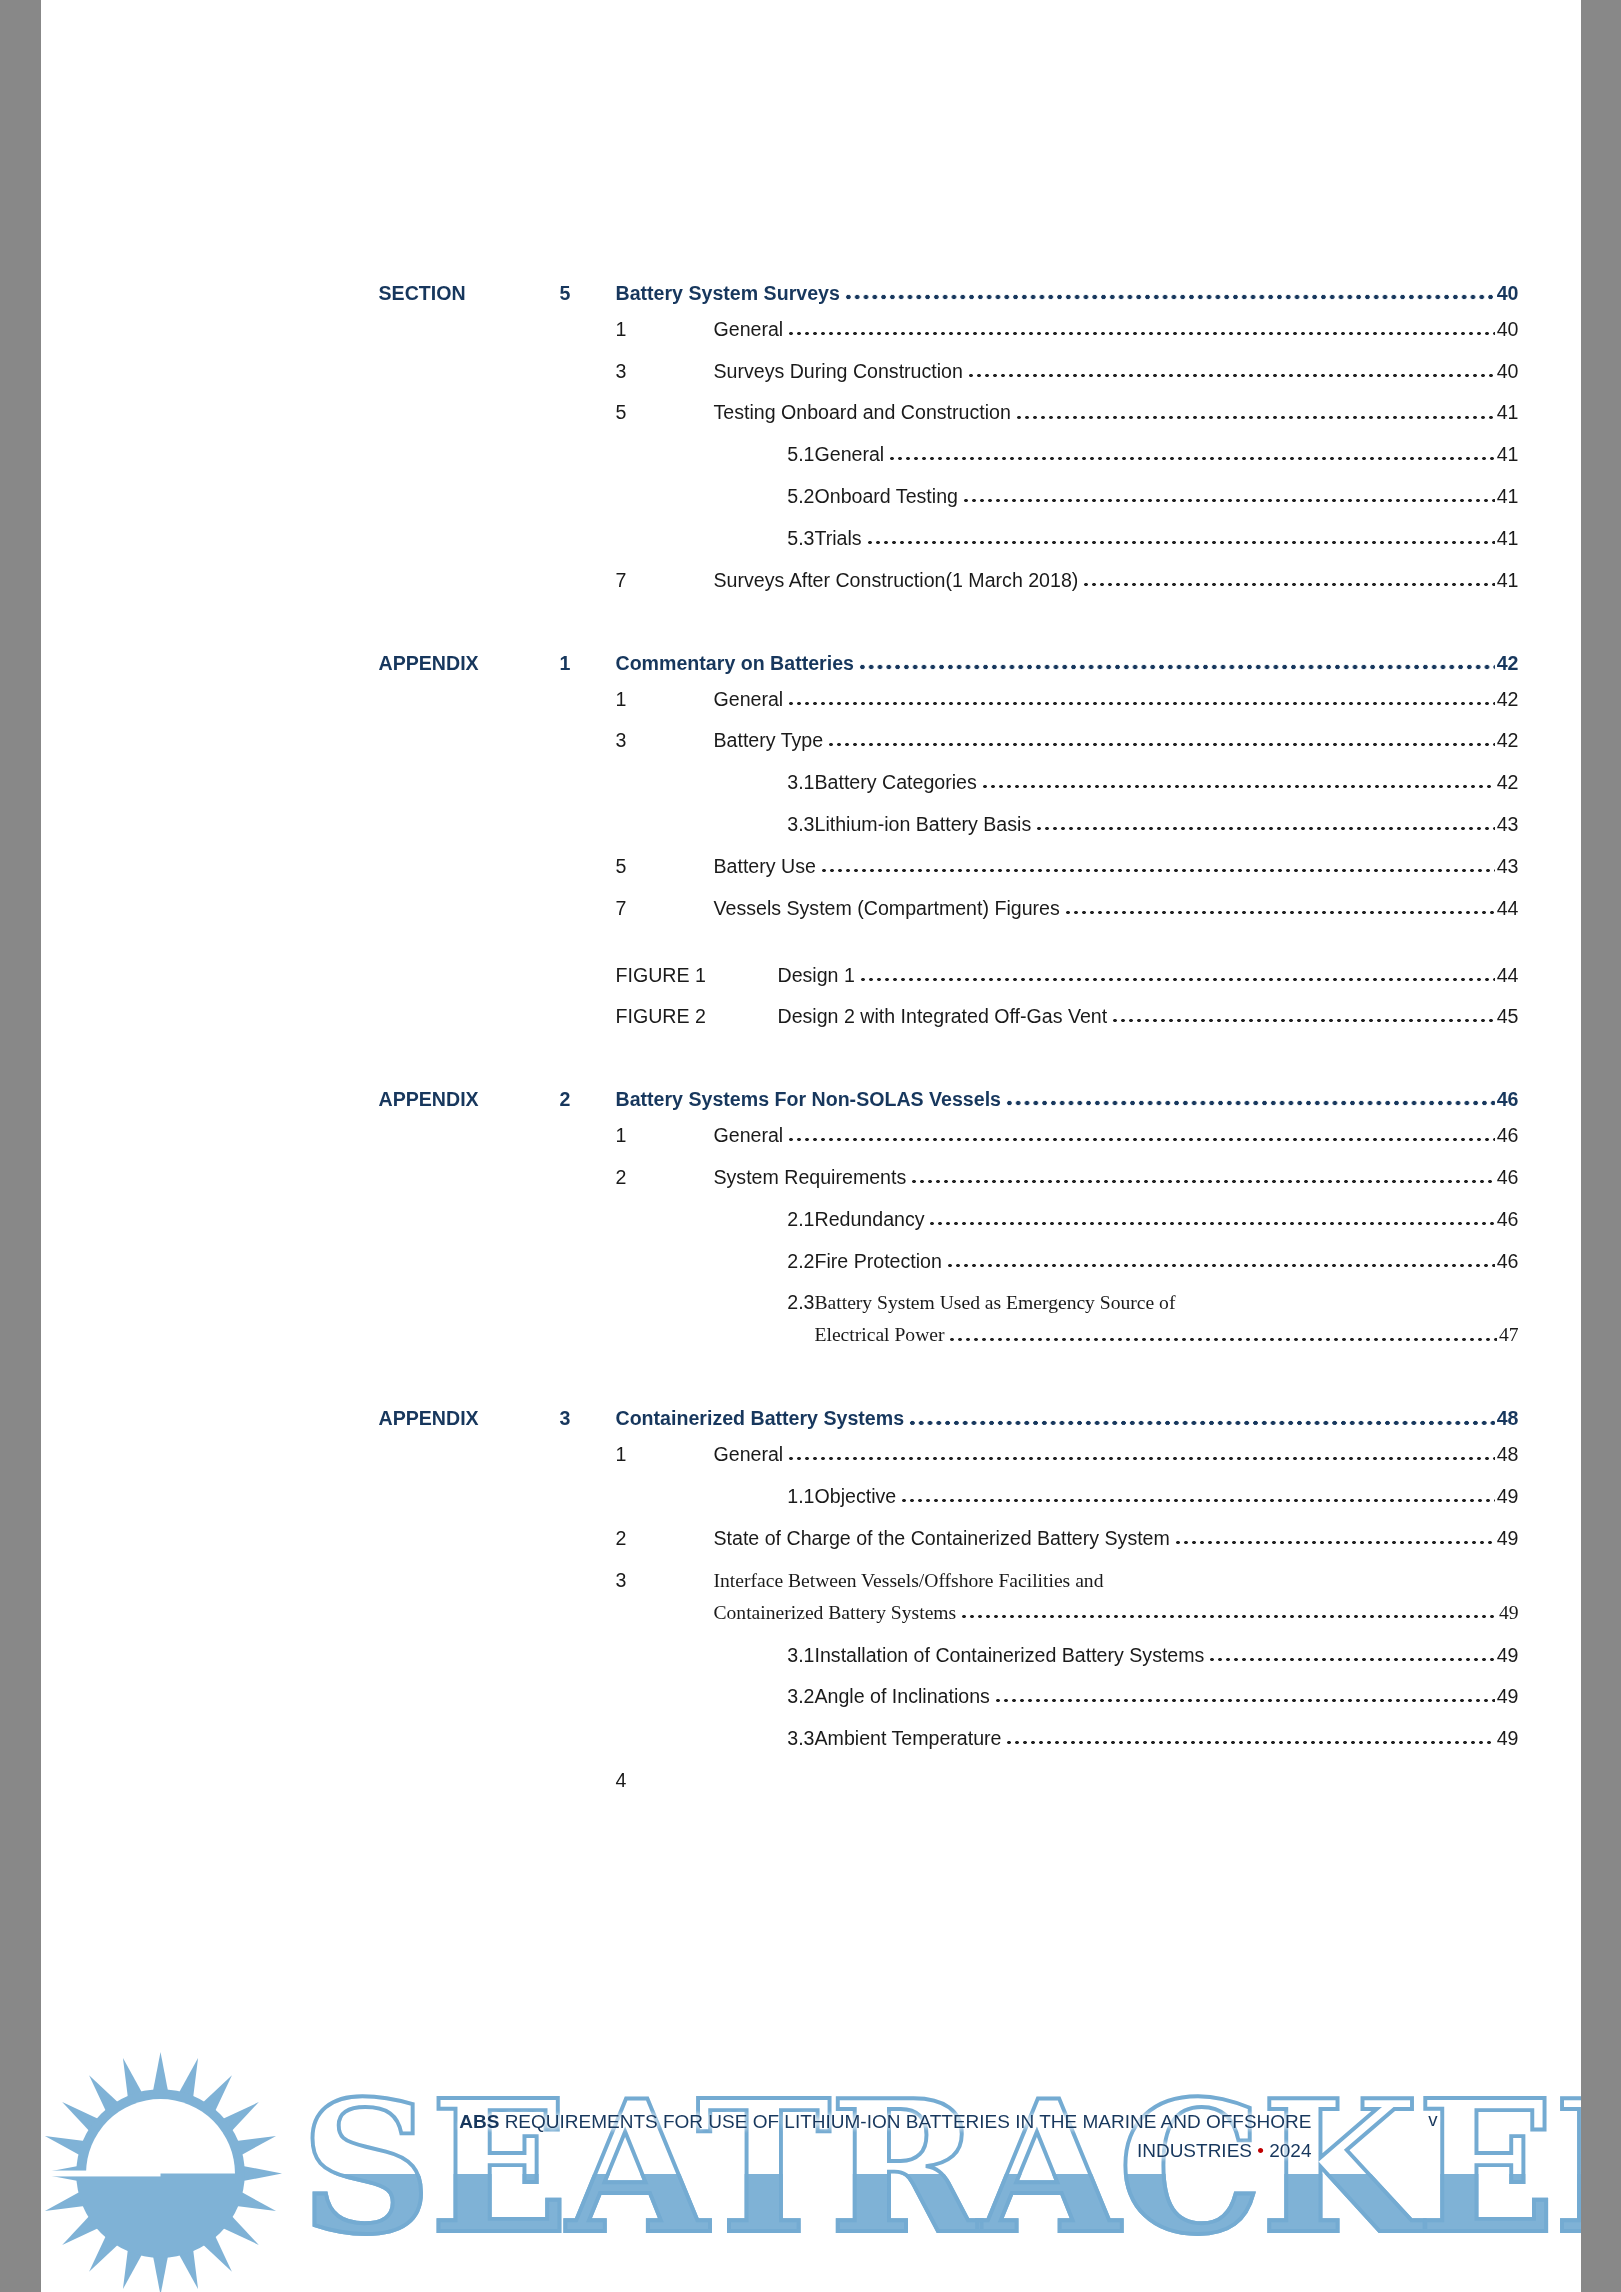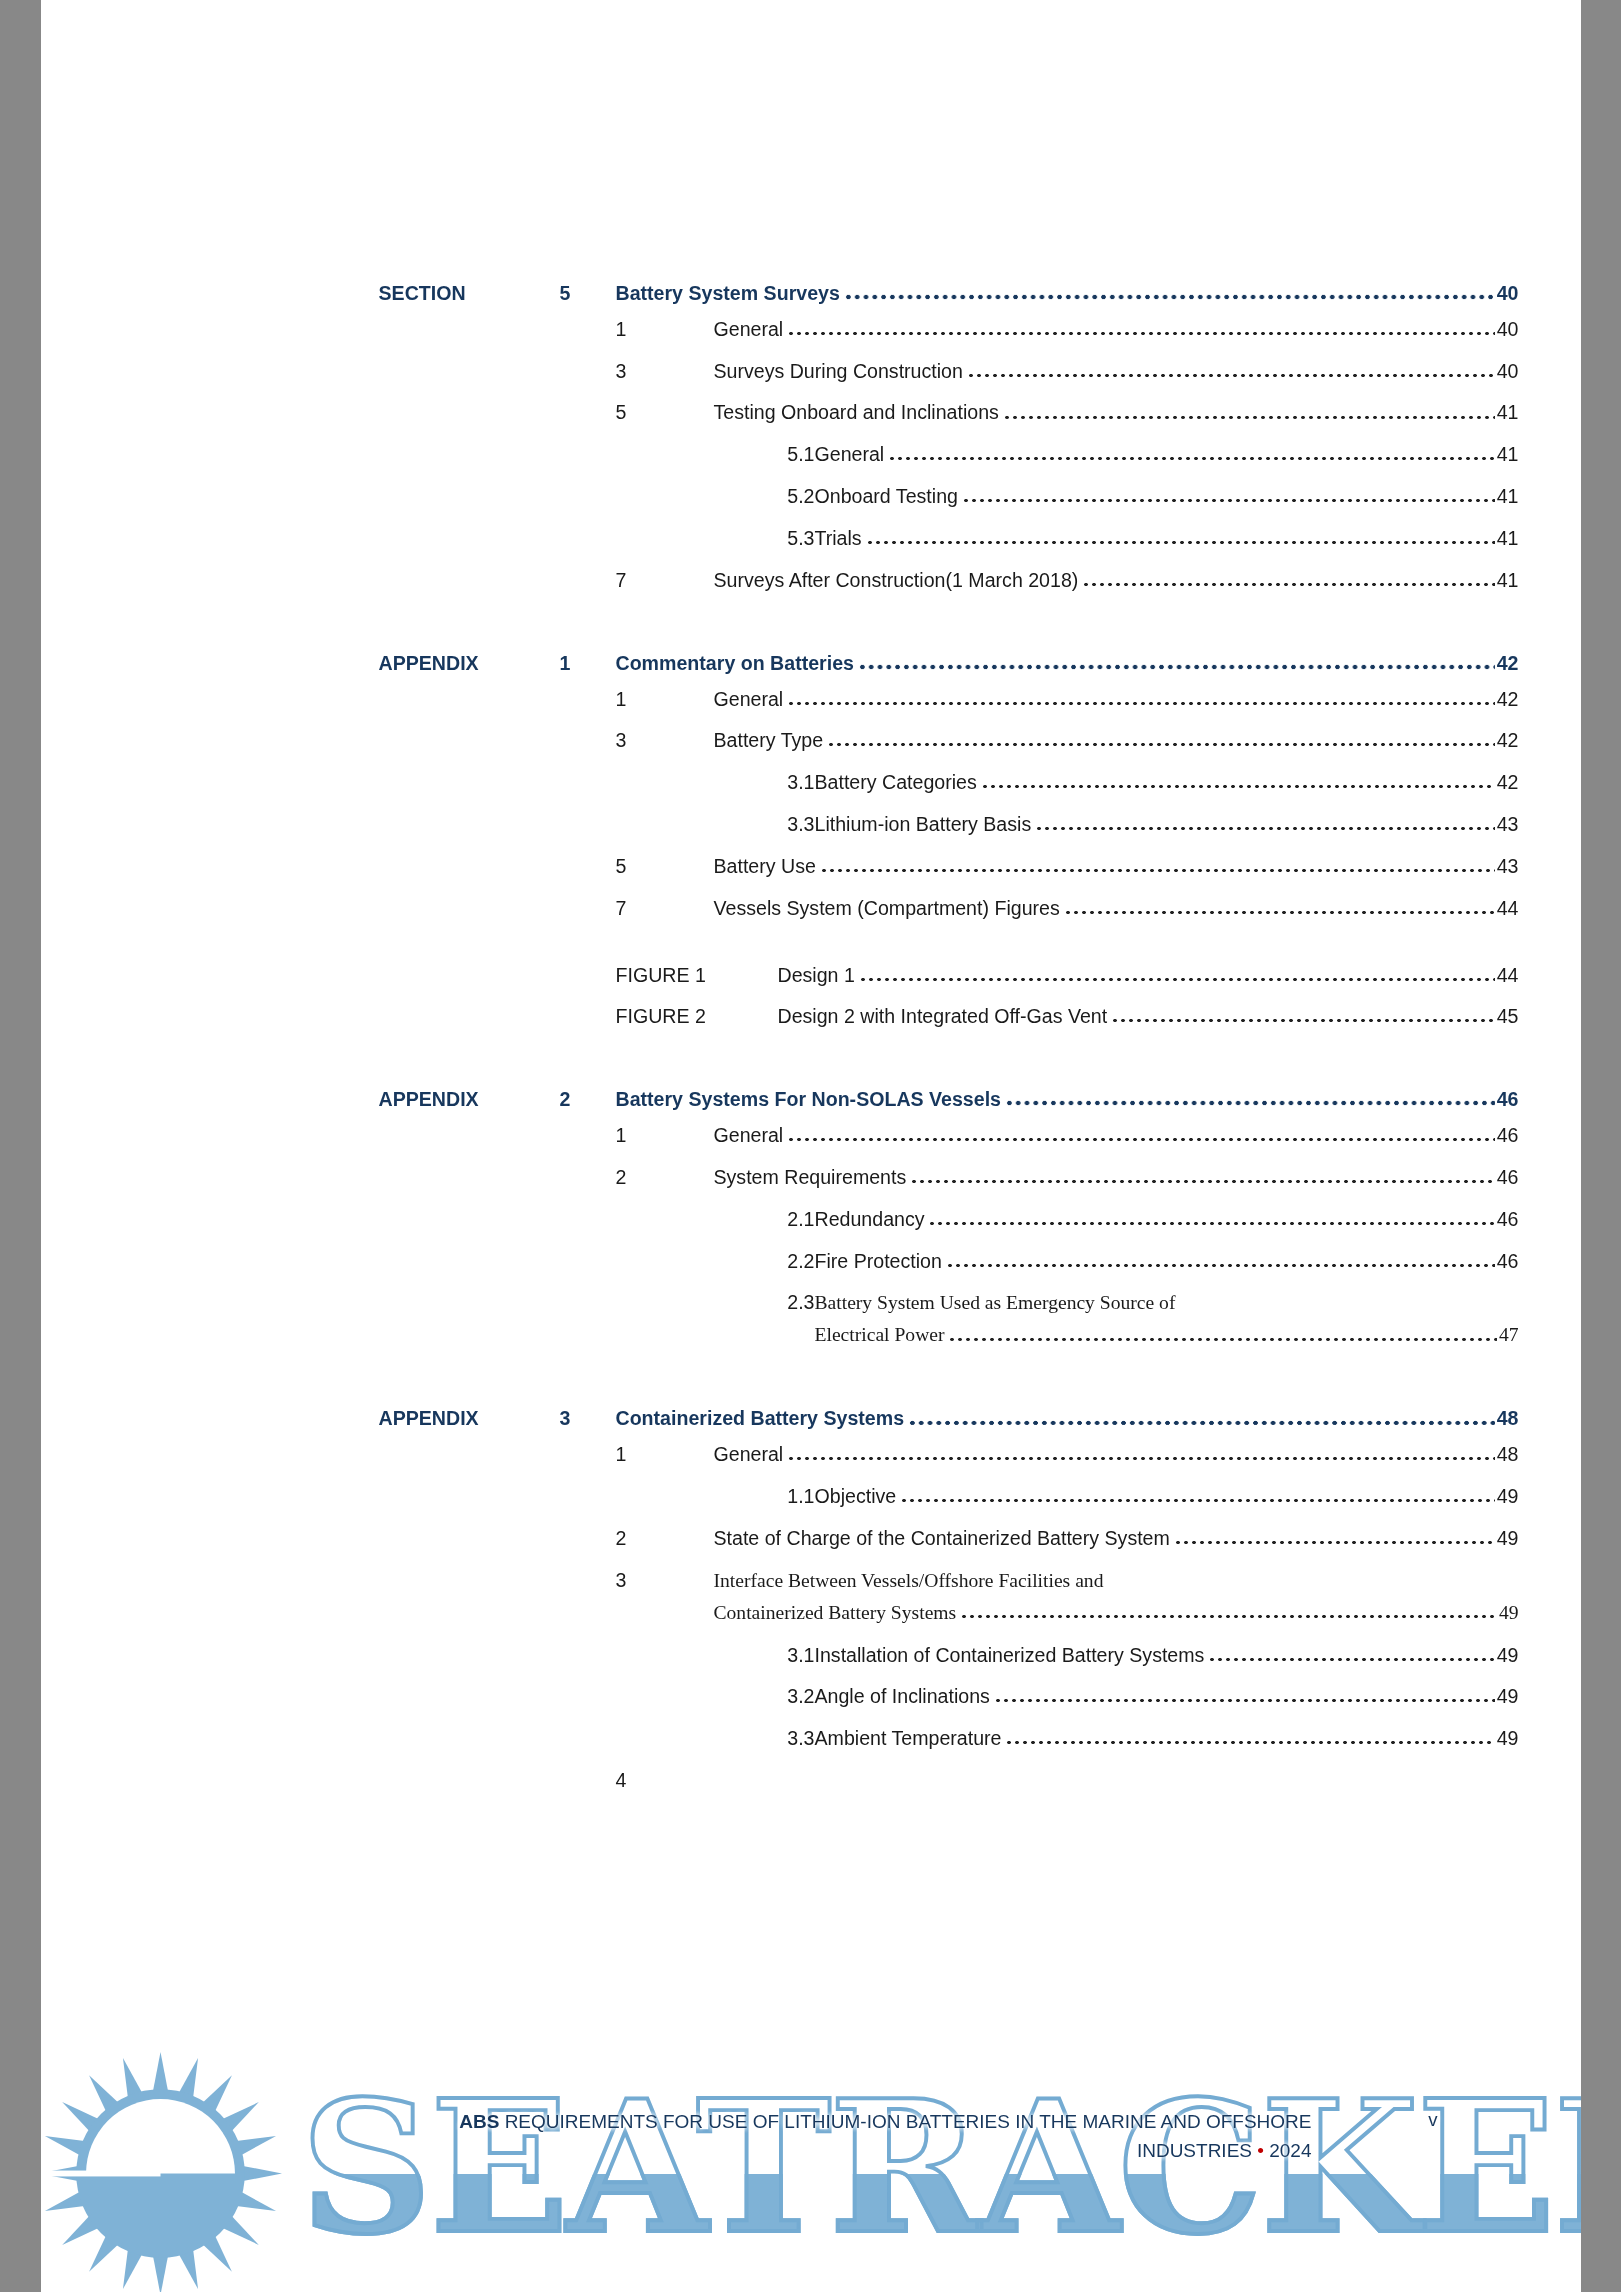--- a/index.html
+++ b/index.html
@@ -81,21 +81,21 @@
           <span class="num1">3</span>
           <div class="body">
             <span>Surveys During Construction</span>
             <span class="lead"></span>
             <span class="pg">40</span>
           </div>
         </div>
         <div class="row">
           <span class="num1">5</span>
           <div class="body">
-            <span>Testing Onboard and Inclinations</span>
+            <span>Testing Onboard and Construction</span>
             <span class="lead"></span>
             <span class="pg">41</span>
           </div>
         </div>
         <div class="row">
           <span class="num2">5.1</span>
           <div class="body">
             <span>General</span>
             <span class="lead"></span>
             <span class="pg">41</span>

